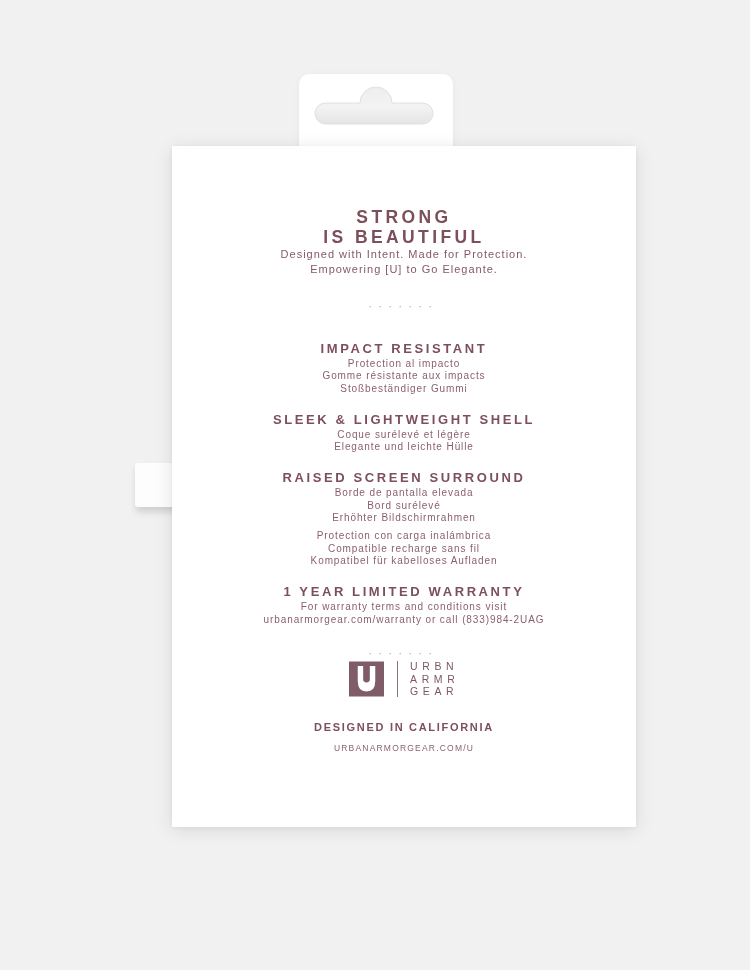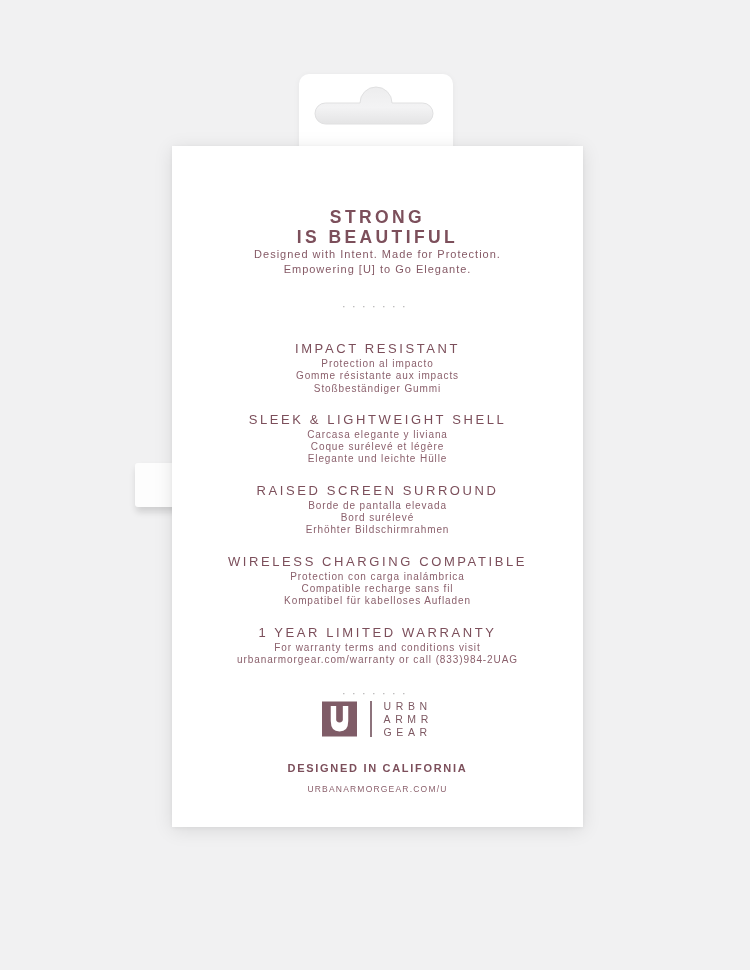--- a/index.html
+++ b/index.html
@@ -34,21 +34,21 @@
     background: #fdfdfd;
     border-radius: 3px 0 0 3px;
     box-shadow: 1px 5px 7px rgba(0,0,0,0.14);
     z-index: 2;
   }
 
   
   .package {
     position: absolute;
     left: 172px; top: 146px;
-    width: 411px; height: 681px;
+    width: 464px; height: 681px;
     background: #ffffff;
     box-shadow: 0 3px 18px rgba(0,0,0,0.10), 0 1px 4px rgba(0,0,0,0.05);
     z-index: 3;
     text-align: center;
     color: #7c4f5b;
   }
   .content { padding-top: 62px; }
 
   .headline {
     font-size: 17.5px;
@@ -73,21 +73,21 @@
     font-weight: 700;
     color: #b7b5b6;
   }
   .dots.lower { margin-top: 22px; }
 
   .features { margin-top: 28px; }
   .feature { margin-bottom: 6px; }
   .feature-title {
     font-size: 13px;
     line-height: 15px;
-    font-weight: 400;
+    font-weight: 700;
     letter-spacing: 2.6px;
     color: #7c4f5b;
     margin-bottom: 2px;
     margin-top: 17px;
   }
   .feature-line {
     font-size: 10px;
     line-height: 12.3px;
     letter-spacing: 0.9px;
     color: #8a5f6b;
@@ -167,34 +167,32 @@
 
         <div class="feature">
           <div class="feature-title">IMPACT RESISTANT</div>
           <div class="feature-line">Protection al impacto</div>
           <div class="feature-line">Gomme résistante aux impacts</div>
           <div class="feature-line">Stoßbeständiger Gummi</div>
         </div>
 
         <div class="feature">
           <div class="feature-title">SLEEK &amp; LIGHTWEIGHT SHELL</div>
-          <div class="feature-line">Carcasa elegante y liviana</div>
           <div class="feature-line">Coque surélevé et légère</div>
           <div class="feature-line">Elegante und leichte Hülle</div>
         </div>
 
         <div class="feature">
           <div class="feature-title">RAISED SCREEN SURROUND</div>
           <div class="feature-line">Borde de pantalla elevada</div>
           <div class="feature-line">Bord surélevé</div>
           <div class="feature-line">Erhöhter Bildschirmrahmen</div>
         </div>
 
         <div class="feature">
-          <div class="feature-title">WIRELESS CHARGING COMPATIBLE</div>
           <div class="feature-line">Protection con carga inalámbrica</div>
           <div class="feature-line">Compatible recharge sans fil</div>
           <div class="feature-line">Kompatibel für kabelloses Aufladen</div>
         </div>
 
         <div class="feature">
           <div class="feature-title">1 YEAR LIMITED WARRANTY</div>
           <div class="feature-line">For warranty terms and conditions visit</div>
           <div class="feature-line">urbanarmorgear.com/warranty or call (833)984-2UAG</div>
         </div>

